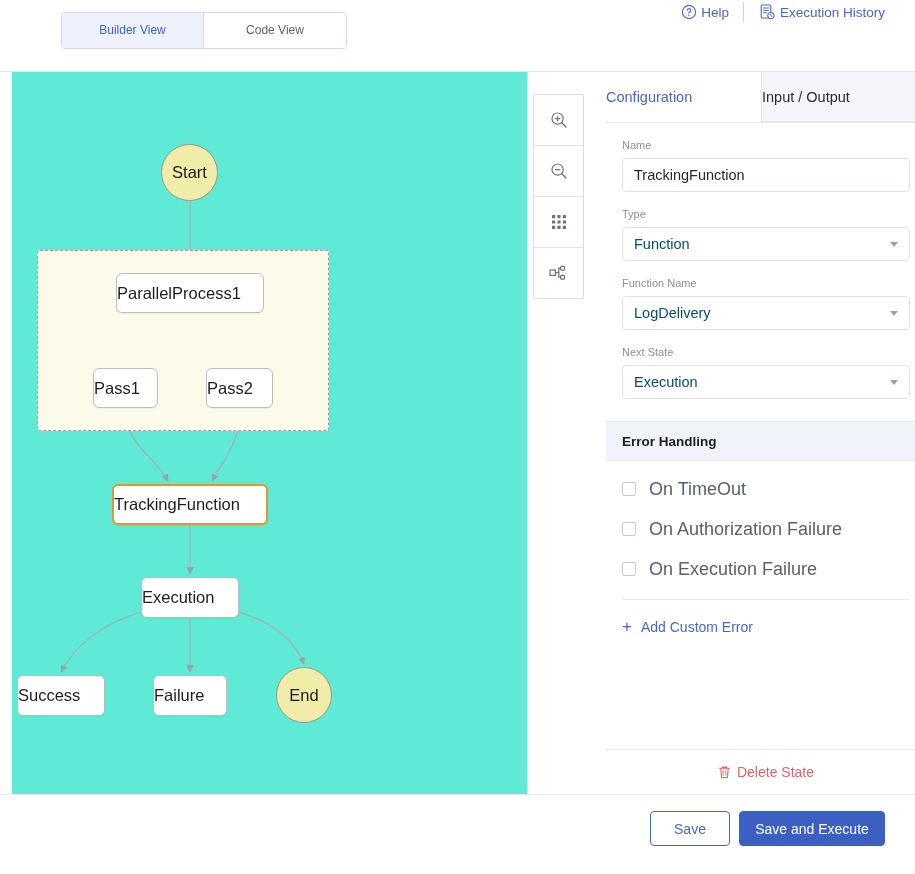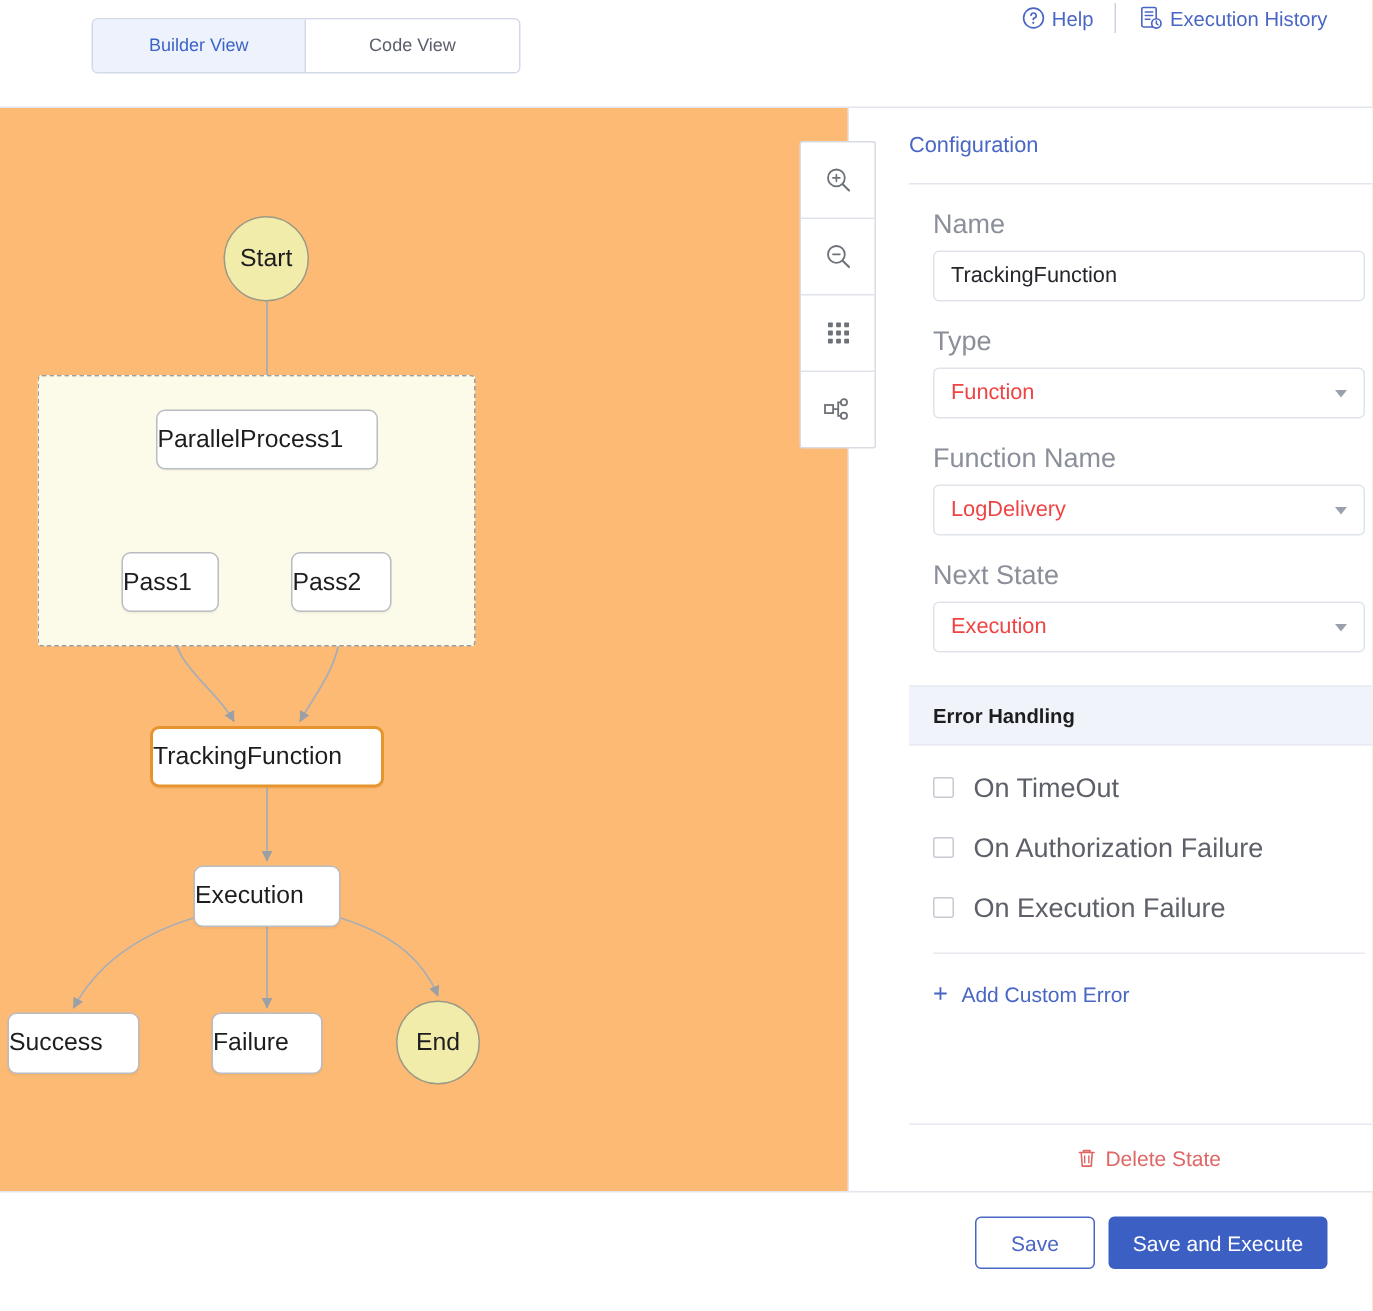--- a/index.html
+++ b/index.html
@@ -32,22 +32,22 @@
   .topright{
     position:absolute;right:30px;top:2px;display:flex;align-items:center;gap:0;
     font-size:13.5px;color:#4a66c4;
   }
   .topright .lnk{display:flex;align-items:center;gap:4px;cursor:pointer;color:#4a66c4;}
   .topright .vline{width:1px;height:20px;background:#ccd2e0;margin:0 14px;}
   .ico{display:inline-block;line-height:0;}
 
   
   .canvas{
-    position:absolute;left:0;top:72px;width:566px;height:722px;
-    background:#fdba74;border-right:1px solid #e3e6ec;box-sizing:border-box;
+    position:absolute;left:12px;top:72px;width:516px;height:722px;
+    background:#5eead4;border-right:1px solid #e3e6ec;box-sizing:border-box;
     overflow:hidden;
   }
   .canvas svg{position:absolute;left:0;top:0;}
 
   .node{
     position:absolute;box-sizing:border-box;background:#ffffff;
     border:1px solid #b9bcc0;border-radius:6px;
     display:flex;align-items:center;justify-content:flex-start;
     font-size:16.5px;color:#1d1d1f;cursor:pointer;
     box-shadow:0 1px 1px rgba(0,0,0,.04);
@@ -83,30 +83,30 @@
   }
   .ptabs{display:flex;height:50px;border-bottom:1px solid #e3e6ec;background:#fff;}
   .ptab{
     flex:0 0 auto;width:155px;height:50px;line-height:50px;text-align:left;
     font-size:14.5px;cursor:pointer;box-sizing:border-box;
   }
   .ptab.active{background:#ffffff;color:#4a66c4;border-bottom:1px solid #ffffff;}
   .ptab.inactive{background:#f4f6fb;color:#2b2b2b;border-left:1px solid #e3e6ec;border-bottom:1px solid #e3e6ec;}
 
   .pbody{padding:0 16px;}
-  .flabel{font-size:18px;color:#8b8f99;margin:16px 0 7px 0;}
+  .flabel{font-size:11px;color:#8b8f99;margin:16px 0 7px 0;}
   .finput{
     height:34px;border:1px solid #dfe3ea;border-radius:4px;background:#fff;
     display:flex;align-items:center;padding:0 11px;font-size:14.5px;color:#24262b;
     box-sizing:border-box;
   }
   .fselect{
     height:34px;border:1px solid #dfe3ea;border-radius:4px;background:#fff;
     display:flex;align-items:center;justify-content:space-between;
-    padding:0 11px;font-size:14.5px;color:#ef4444;box-sizing:border-box;cursor:pointer;
+    padding:0 11px;font-size:14.5px;color:#0c4a6e;box-sizing:border-box;cursor:pointer;
   }
   .caret{width:0;height:0;border-left:4.5px solid transparent;border-right:4.5px solid transparent;border-top:5px solid #9aa0ad;}
 
   .ehdr{
     margin-top:22px;height:38px;background:#f1f3fb;
     display:flex;align-items:center;padding:0 16px;
     font-size:13.5px;font-weight:bold;color:#1d1d1f;
     border-top:1px solid #e7eaf3;border-bottom:1px solid #e7eaf3;
   }
   .cbrow{display:flex;align-items:center;gap:13px;padding:0 16px;height:40px;cursor:pointer;}
@@ -285,20 +285,21 @@
           <circle cx="14.6" cy="13.2" r="2.1" fill="none" stroke="#6d7178" stroke-width="1.2"></circle>
         </svg>
       </span>
     </div>
   </div>
 
   <div class="panel">
 
     <div class="ptabs">
       <div class="ptab active">Configuration</div>
+      <div class="ptab inactive">Input / Output</div>
     </div>
 
     <div class="pbody">
 
       <div class="flabel">Name</div>
       <div class="finput">
         <span>TrackingFunction</span>
       </div>
 
       <div class="flabel">Type</div>

